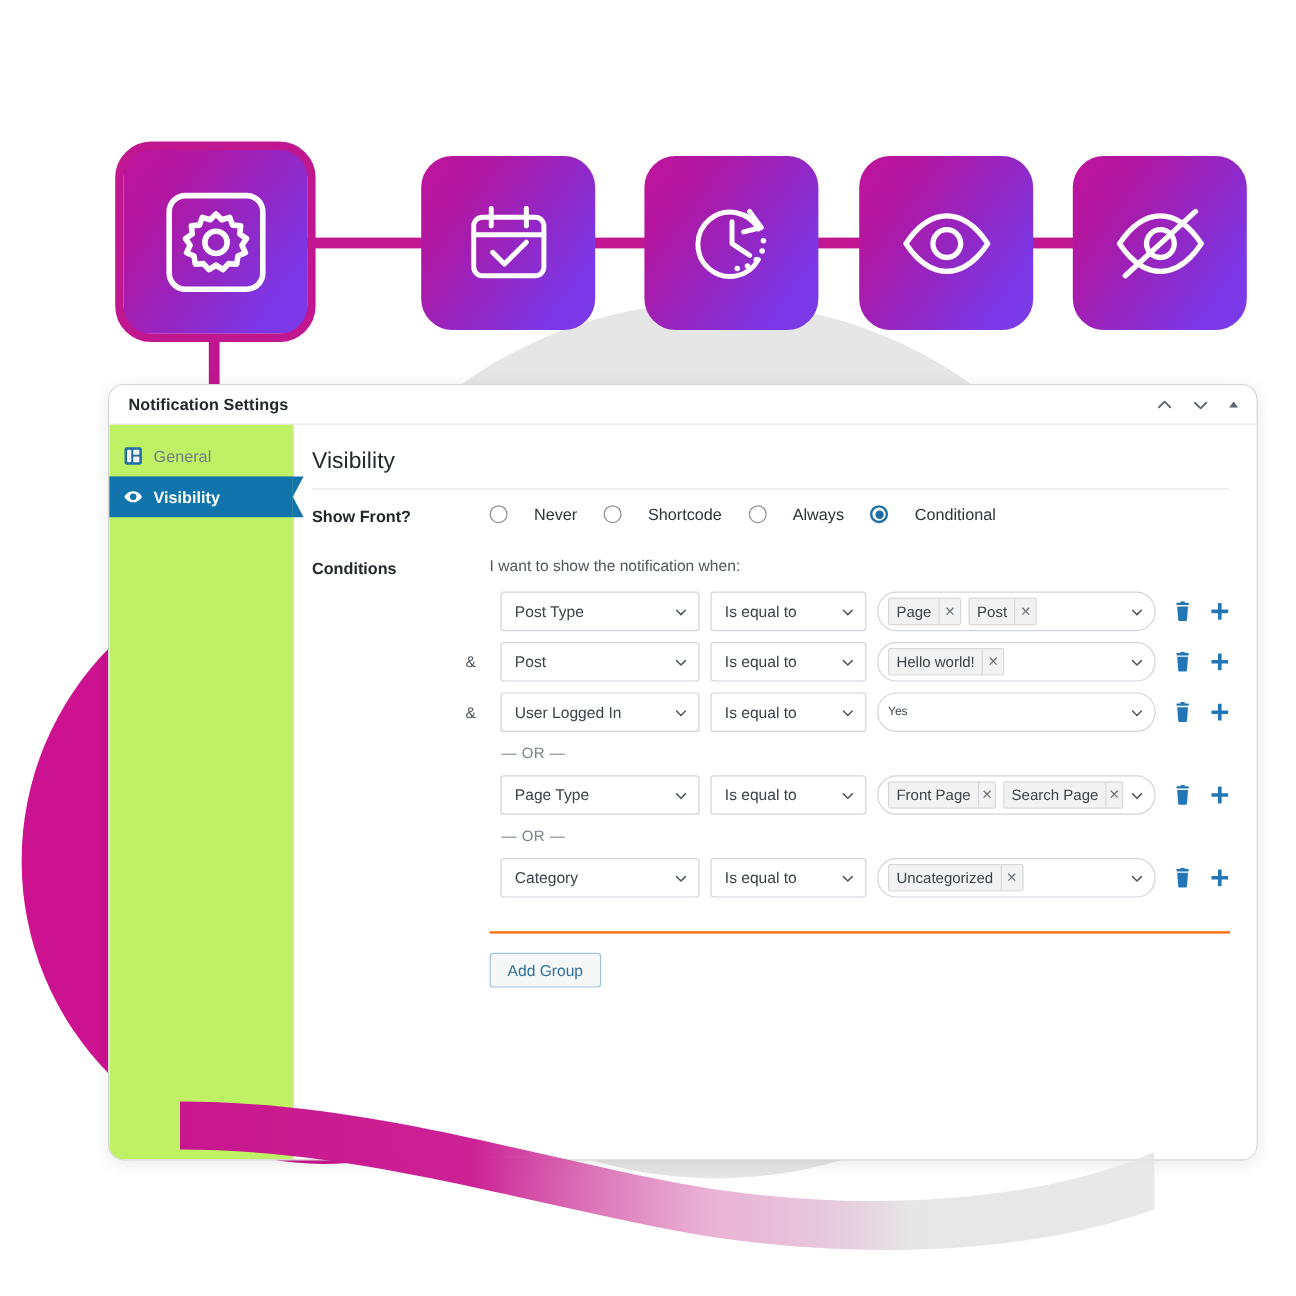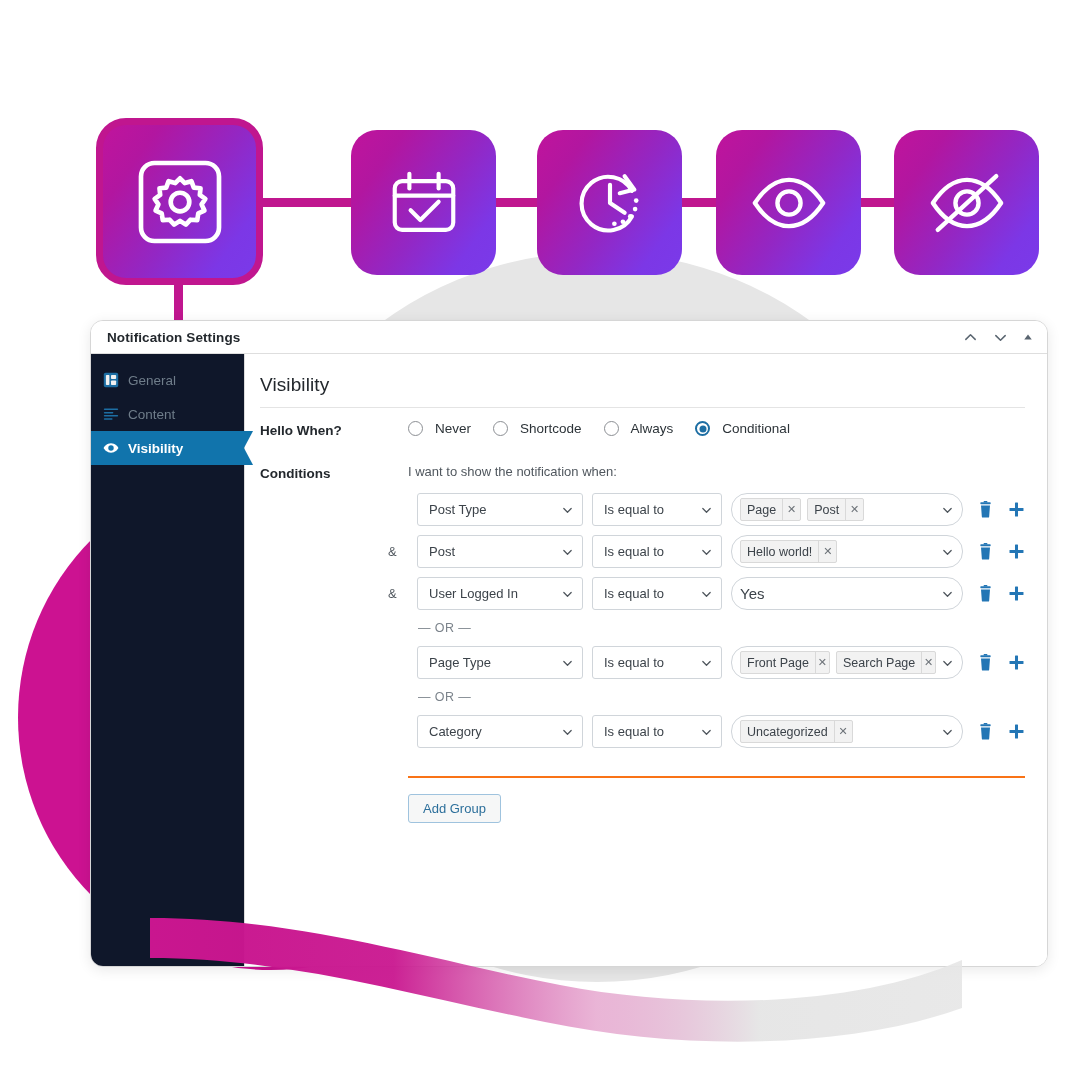--- a/index.html
+++ b/index.html
@@ -132,21 +132,21 @@
     flex: 1;
     display: flex;
     min-height: 0;
     background: #ffffff;
   }
 
   
   .sidebar {
     width: 153px;
     flex: none;
-    background: #0f172a;
+    background: #bef264;
     border-right: 1px solid #dcdcdc;
     padding-top: 9px;
     position: relative;
   }
   .nav-item {
     display: flex;
     align-items: center;
     gap: 9px;
     height: 34px;
     padding: 0 10px 0 12px;
@@ -216,21 +216,21 @@
   .field-control { flex: 1; min-width: 0; }
 
   .radio-group {
     display: flex;
     align-items: center;
     gap: 22px;
   }
   .radio-opt {
     display: flex;
     align-items: center;
-    gap: 12px;
+    gap: 22px;
     font-size: 13.5px;
     color: #2c3338;
   }
   .radio-dot {
     width: 15px;
     height: 15px;
     border-radius: 50%;
     border: 1.6px solid #8c8f94;
     background: #fff;
     box-sizing: border-box;
@@ -319,21 +319,21 @@
   }
   .chip .chip-x {
     width: 17px;
     display: flex;
     align-items: center;
     justify-content: center;
     border-left: 1px solid #d9d9d9;
     color: #6c7278;
     font-size: 11px;
   }
-  .plain-value { font-size: 15px; color: #3c434a; }
+  .plain-value { font-size: 10px; color: #3c434a; }
 
   .row-actions {
     display: flex;
     align-items: center;
     gap: 15px;
     flex: none;
     margin-left: 6px;
   }
   .act-ico { width: 15px; height: 17px; display: block; color: #2376b5; }
   .act-ico.plus { width: 17px; height: 17px; }
@@ -458,48 +458,39 @@
       <div class="nav-item">
         <svg class="nav-ico" viewBox="0 0 20 20" fill="currentColor">
           <rect x="1" y="1" width="18" height="18" rx="2.2"></rect>
           <rect x="3.6" y="3.6" width="4.4" height="12.8" rx="1" fill="#f1f1f1"></rect>
           <rect x="10" y="3.6" width="6.4" height="5.2" rx="1" fill="#f1f1f1"></rect>
           <rect x="10" y="10.6" width="6.4" height="5.8" rx="1" fill="#f1f1f1"></rect>
         </svg>
         <span>General</span>
       </div>
 
-      <div class="nav-item">
-        <svg class="nav-ico" viewBox="0 0 20 20" fill="none" stroke="currentColor" stroke-width="1.9" stroke-linecap="round">
-          <line x1="2" y1="4" x2="18" y2="4"></line>
-          <line x1="2" y1="8.3" x2="12" y2="8.3"></line>
-          <line x1="2" y1="12.3" x2="18" y2="12.3"></line>
-          <line x1="2" y1="16.3" x2="11" y2="16.3"></line>
-        </svg>
-        <span>Content</span>
-      </div>
 
 
       <div class="nav-item active">
         <svg class="nav-ico" viewBox="0 0 20 20" fill="currentColor">
           <path d="M10 4.2 C5 4.2 1.6 8.1 0.8 10 C1.6 11.9 5 15.8 10 15.8 C15 15.8 18.4 11.9 19.2 10 C18.4 8.1 15 4.2 10 4.2 Z"></path>
           <circle cx="10" cy="10" r="3.4" fill="#1174ac"></circle>
         </svg>
         <span>Visibility</span>
       </div>
 
     </nav>
 
     <section class="content">
 
       <h2 class="panel-title">Visibility</h2>
       <div class="panel-rule"></div>
 
       <div class="field-row">
-        <div class="field-label">Hello When?</div>
+        <div class="field-label">Show Front?</div>
         <div class="field-control">
           <div class="radio-group">
             <label class="radio-opt">
               <span class="radio-dot"></span>
               <span>Never</span>
             </label>
             <label class="radio-opt">
               <span class="radio-dot"></span>
               <span>Shortcode</span>
             </label>

